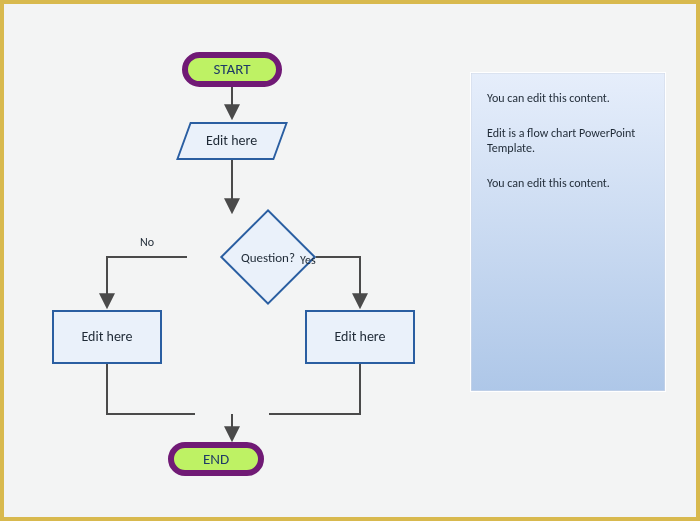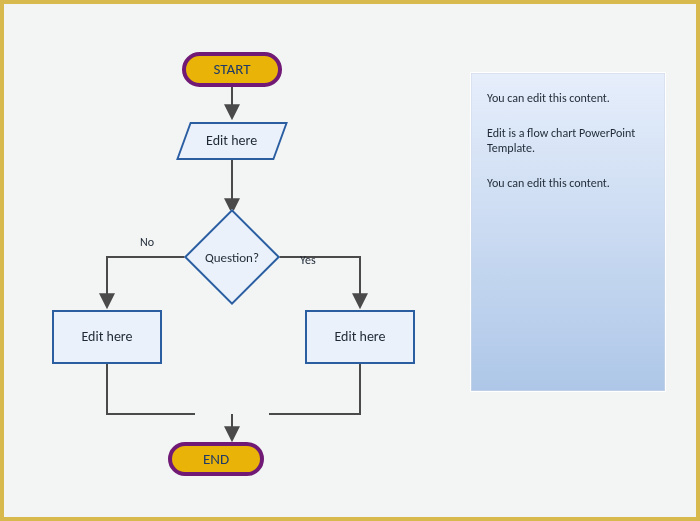--- a/index.html
+++ b/index.html
@@ -24,38 +24,39 @@
     position: absolute;
     display: flex;
     align-items: center;
     justify-content: center;
     font-size: 14px;
     color: #1f2a36;
     text-align: center;
     line-height: 1.1;
   }
   .terminator {
-    background: #eab308;
-    border: 4px solid #701a75;
+    background: #bef264;
+    border: 6px solid #701a75;
     border-radius: 999px;
     font-size: 15px;
     color: #1f3b66;
   }
   .process {
     background: #eaf1fa;
     border: 2px solid #2a5ea1;
   }
   .io { 
     background: #eaf1fa;
     border: 2px solid #2a5ea1;
     transform: skewX(-20deg);
   }
   .io > span { transform: skewX(20deg); }
   .decision-wrap {
     position: absolute;
+    margin-left: 36px;
   }
   .decision {
     width: 100%;
     height: 100%;
     background: #eaf1fa;
     border: 2px solid #2a5ea1;
     transform: rotate(45deg);
   }
   .decision-label {
     position: absolute;

